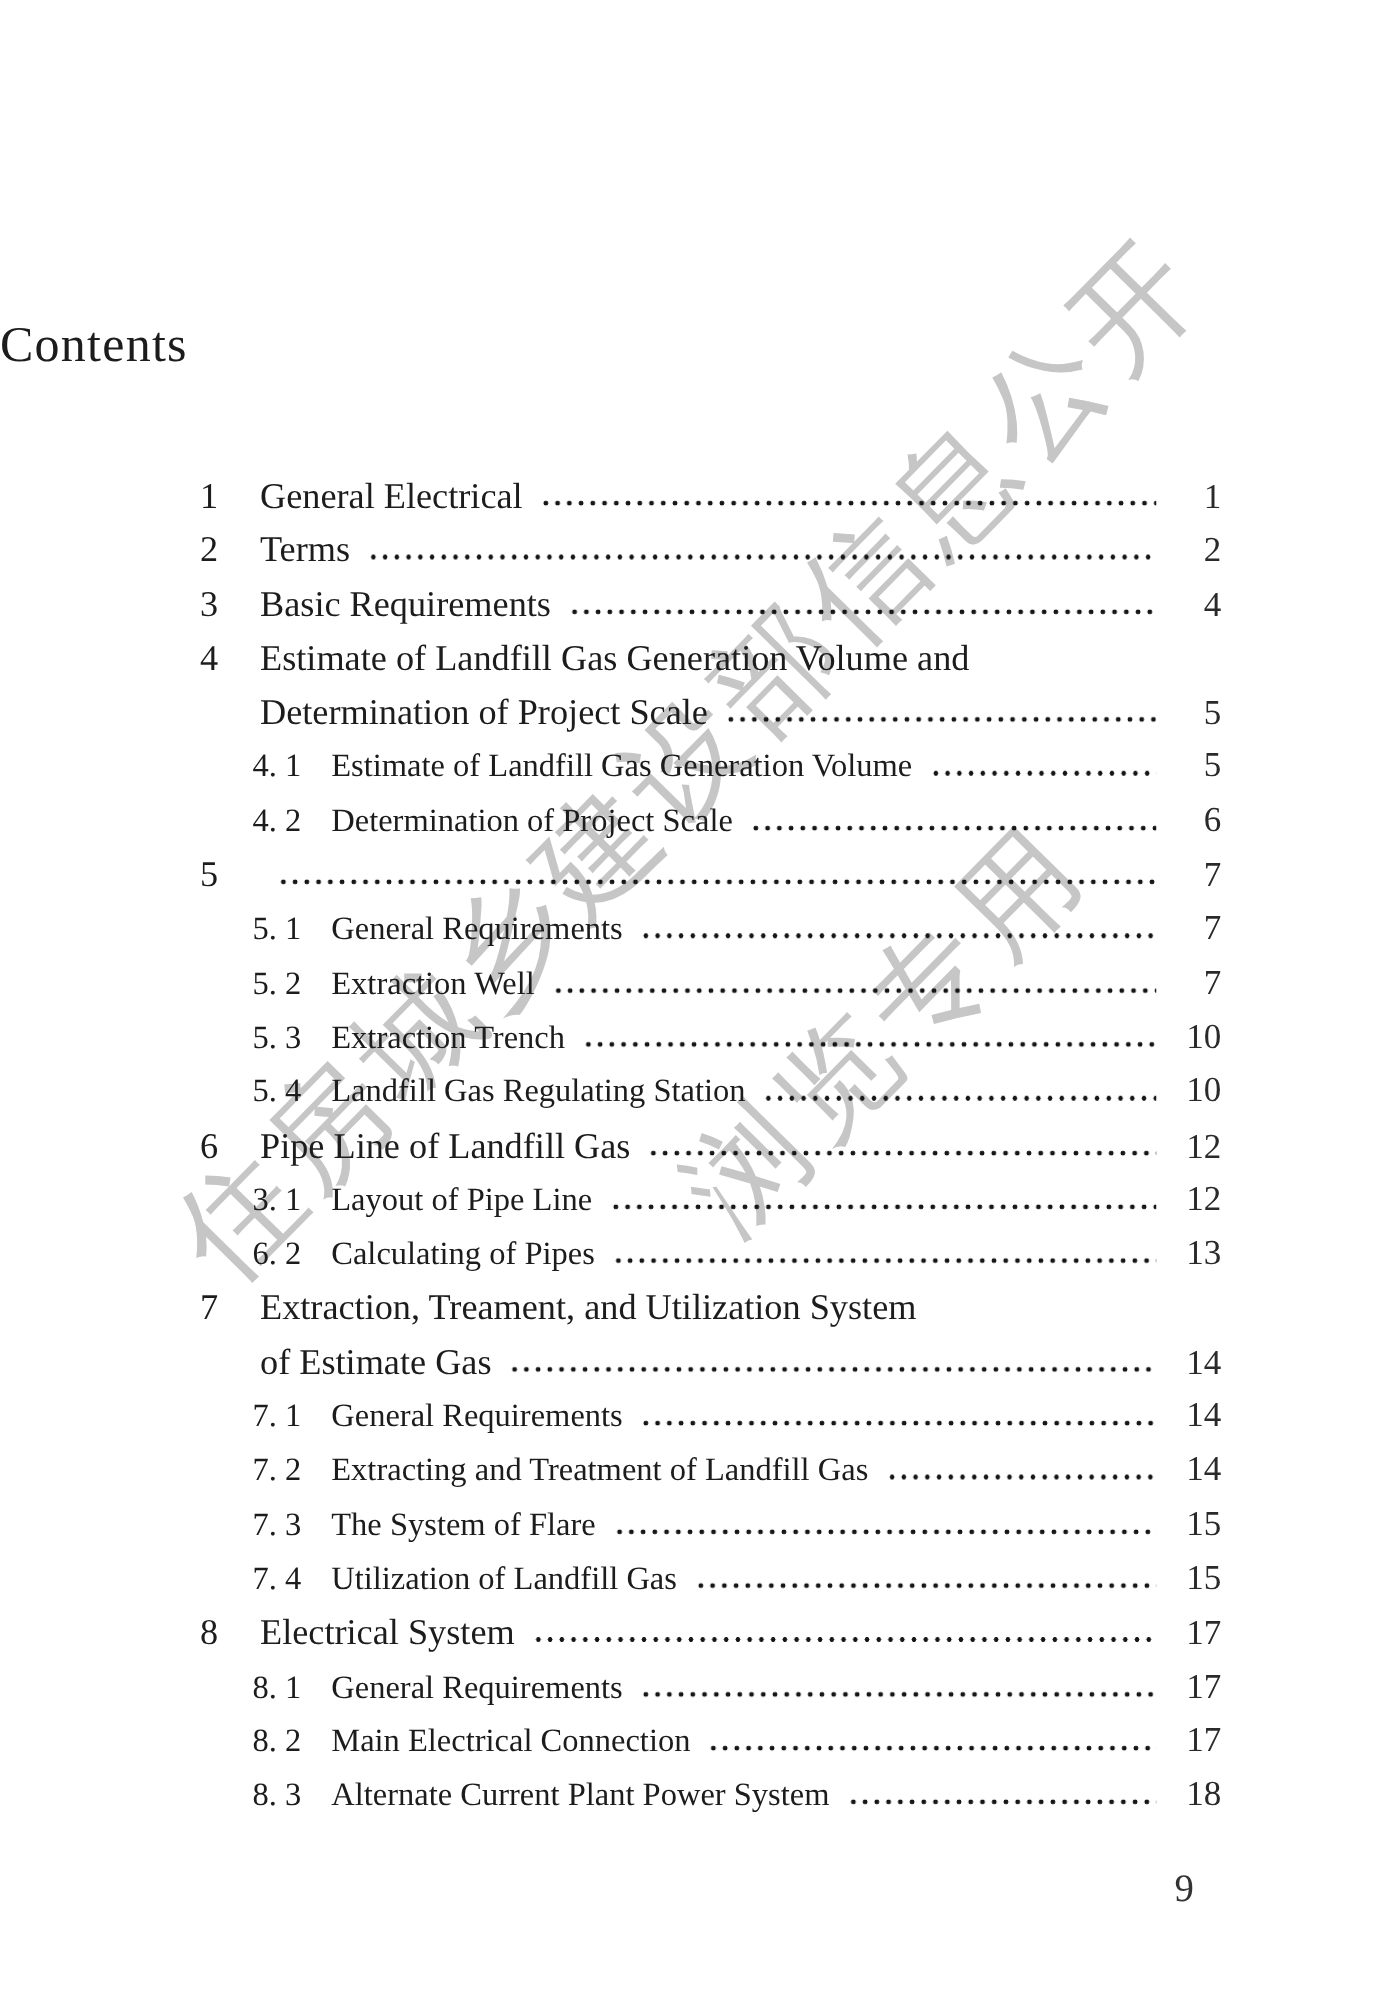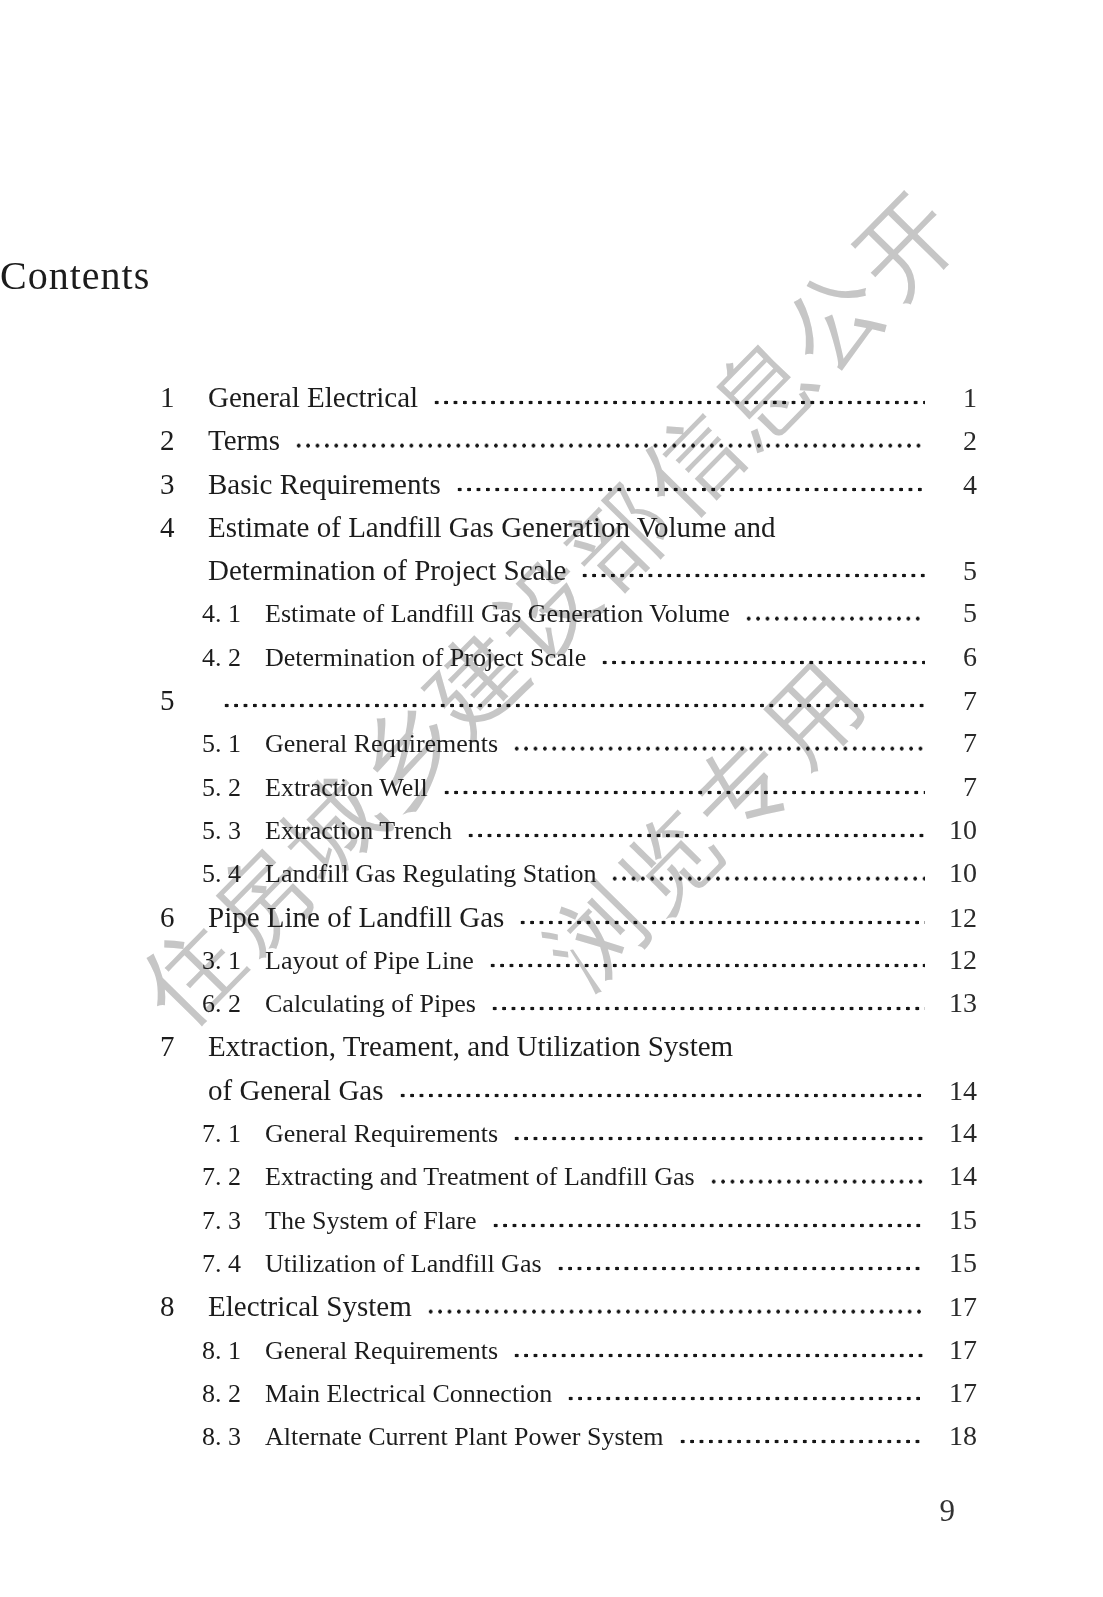--- a/index.html
+++ b/index.html
@@ -189,21 +189,21 @@
     <span class="toc-leader"></span>
     <span class="toc-page">13</span>
   </div>
         <div class="toc-row level-1 no-leader">
     <span class="toc-num">7</span>
     <span class="toc-text">Extraction, Treament, and Utilization System</span>
 
   </div>
         <div class="toc-row level-1">
     <span class="toc-num"></span>
-    <span class="toc-text">of General Gas</span>
+    <span class="toc-text">of Estimate Gas</span>
     <span class="toc-leader"></span>
     <span class="toc-page">14</span>
   </div>
         <div class="toc-row level-2">
     <span class="toc-num">7. 1</span>
     <span class="toc-text">General Requirements</span>
     <span class="toc-leader"></span>
     <span class="toc-page">14</span>
   </div>
         <div class="toc-row level-2">

